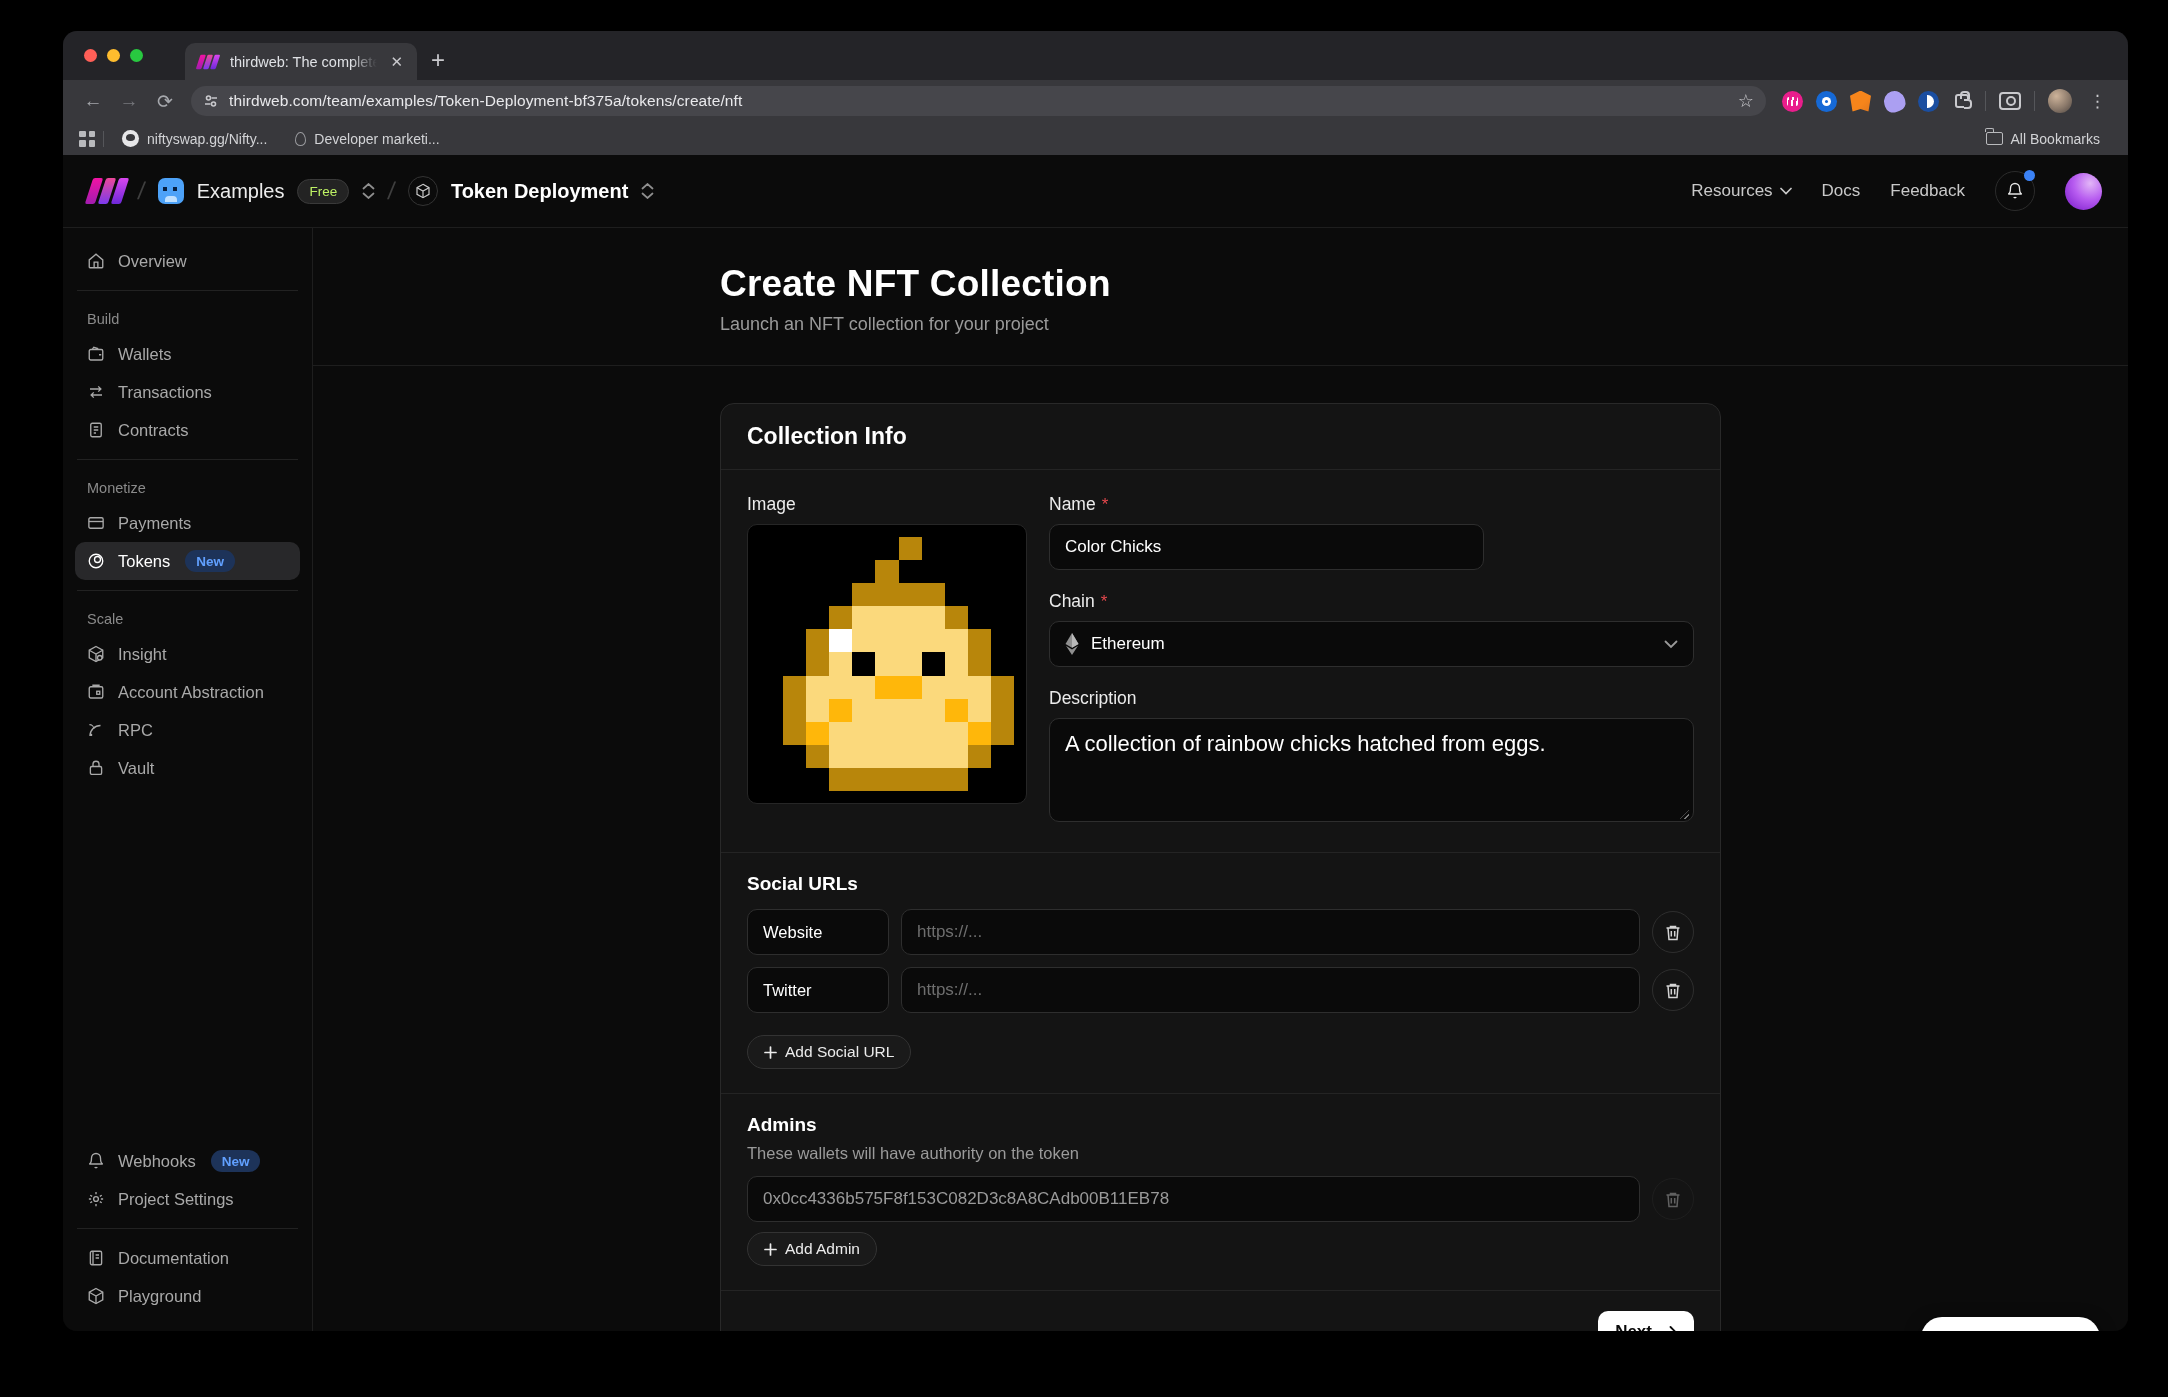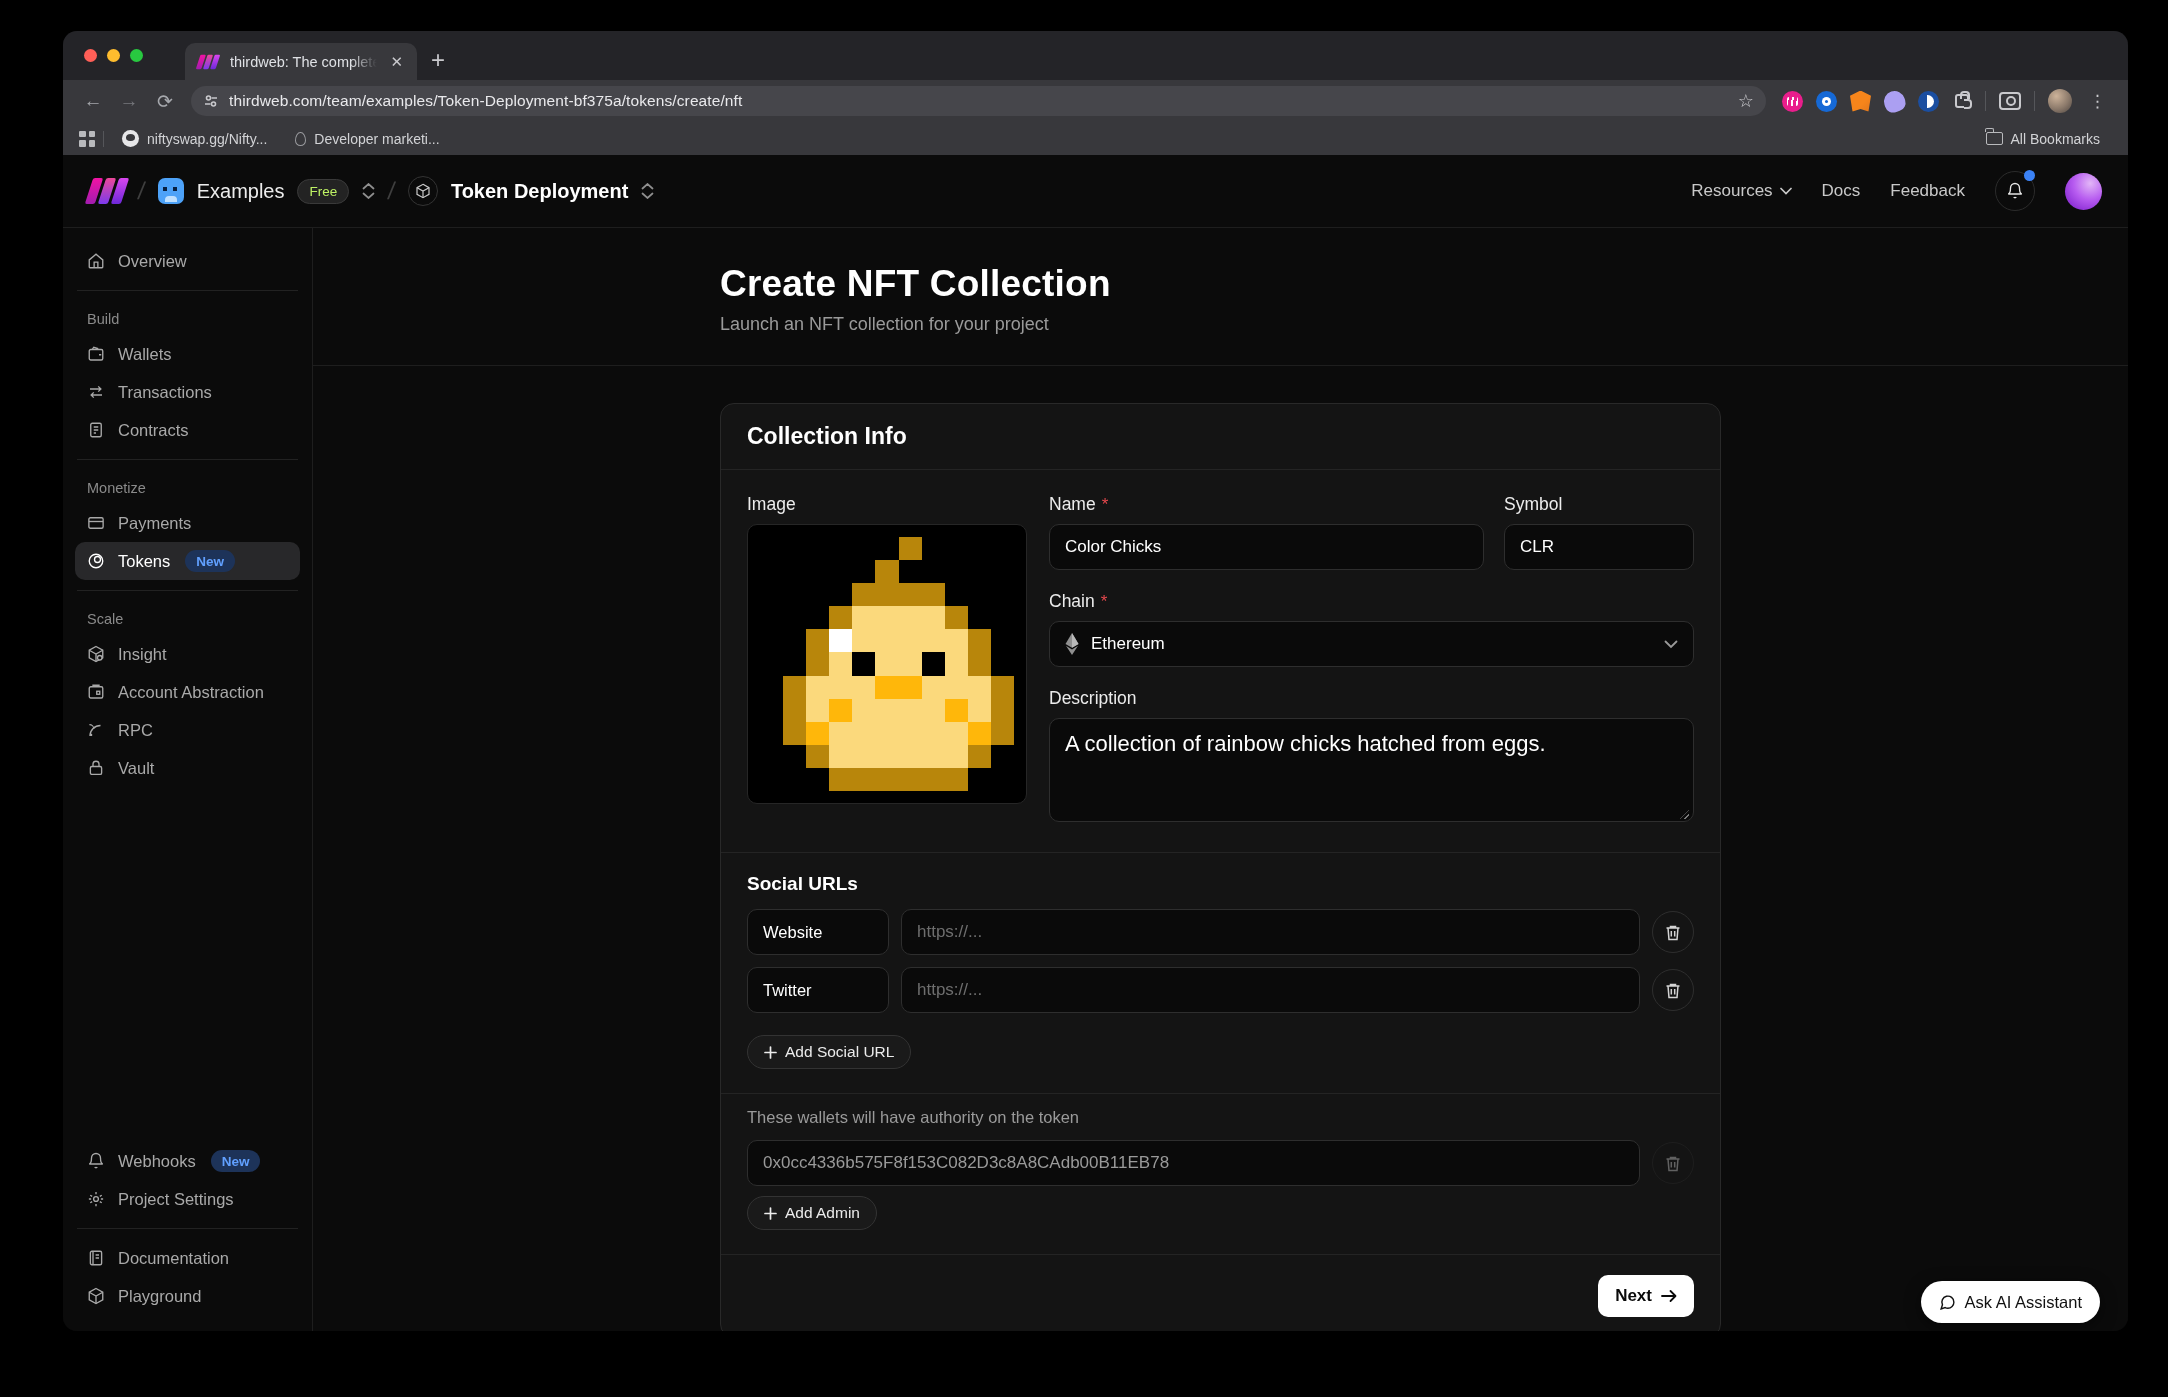--- a/index.html
+++ b/index.html
@@ -556,24 +556,20 @@
 
               <div class="right-col">
                 <div class="row-2col">
                   <div>
                     <div class="field-label">
                       <span>Name</span>
                         <span class="req">*</span>
                     </div>
                     <input class="tw-input" value="Color Chicks" style="">
                   </div>
-                  <div>
-                    <div class="field-label">Symbol</div>
-                    <input class="tw-input" value="CLR" style="">
-                  </div>
                 </div>
 
                 <div class="mt22">
                   <div class="field-label">
                     <span>Chain</span>
                       <span class="req">*</span>
                   </div>
                   <div class="select">
                     <svg width="14" height="22" viewBox="0 0 14 22">
                       <path d="M7 0 L13.5 11 L7 14.8 L0.5 11 Z" fill="#8f8f8f"></path>
@@ -618,20 +614,21 @@
               </div>
               <button class="pill-btn">
                 <svg width="13" height="13" viewBox="0 0 13 13">
                     <path d="M6.5 1v11M1 6.5h11" stroke="currentColor" stroke-width="1.7" stroke-linecap="round"></path>
                   </svg>
                 <span>Add Social URL</span>
               </button>
             </div>
 
             <div class="card-section">
+              <div class="section-title">Admins</div>
               <div class="section-sub">These wallets will have authority on the token</div>
               <div class="admin-row">
                 <input class="tw-input" style="flex: 1 1 0%; color: rgb(154, 154, 154);" value="0x0cc4336b575F8f153C082D3c8A8CAdb00B11EB78">
                 <button class="icon-btn disabled">
                   <svg width="16" height="17" viewBox="0 0 16 17" fill="none" stroke="currentColor" stroke-width="1.5">
                       <path d="M1.5 4h13M5.5 4V2.5h5V4M3 4l1 11.5h8L13 4M6.3 7v5.5M9.7 7v5.5"></path>
                     </svg>
                 </button>
               </div>
               <button class="pill-btn">

